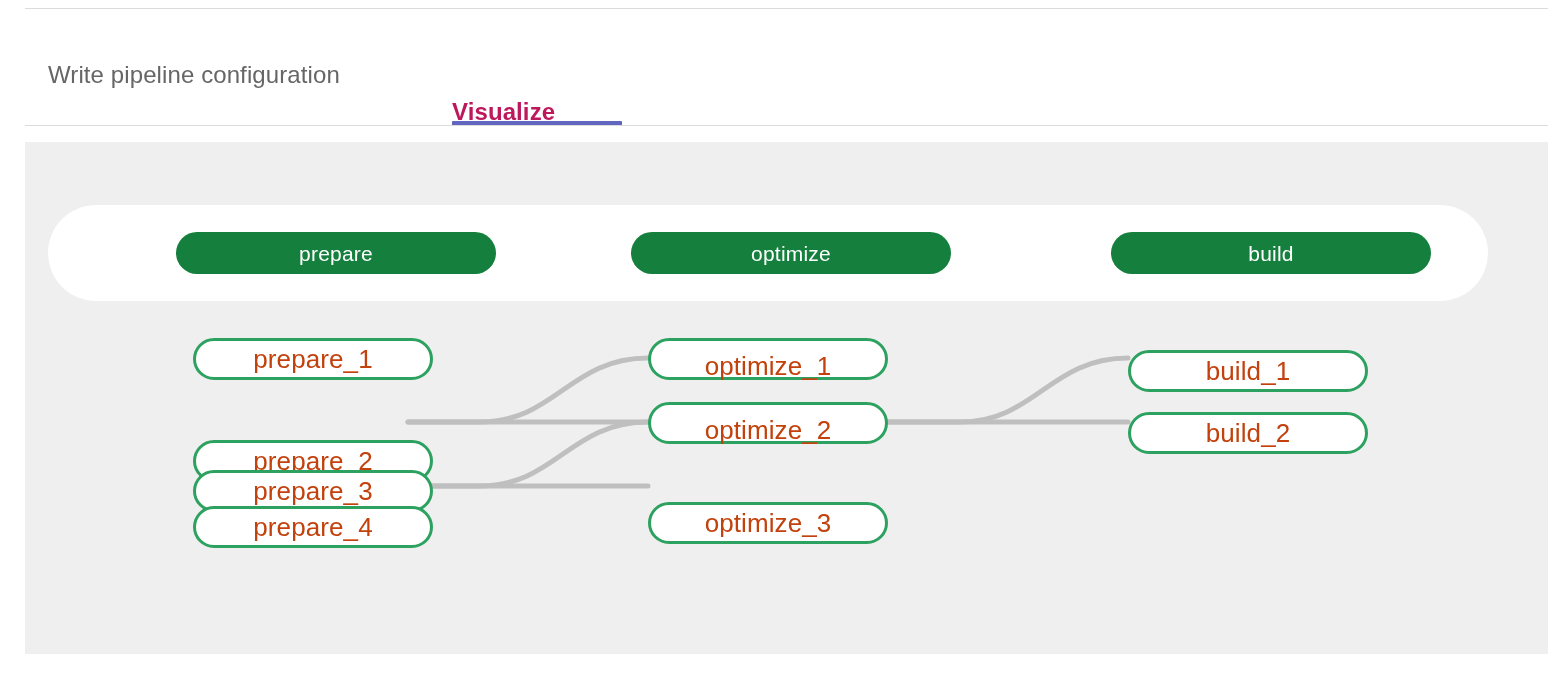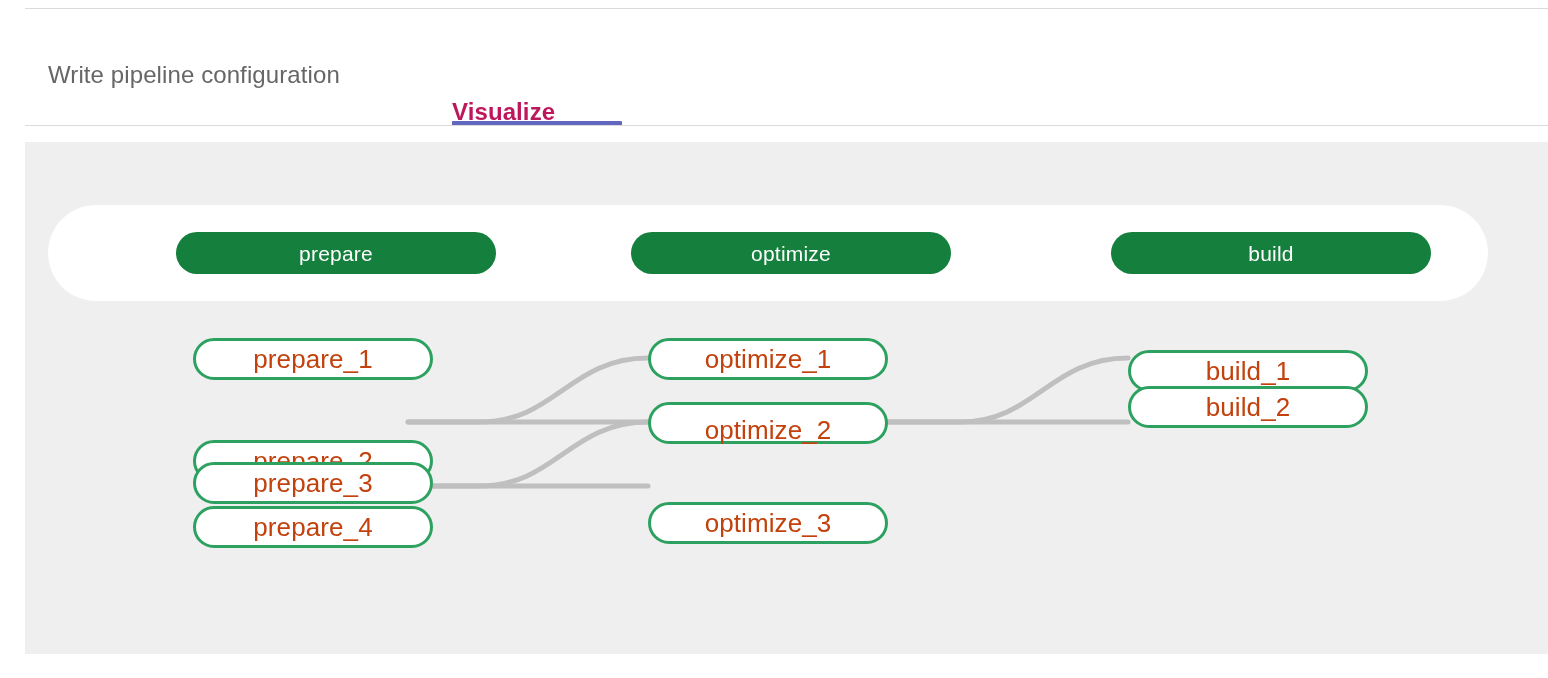--- a/index.html
+++ b/index.html
@@ -194,38 +194,38 @@
         <path d="M 863,280 L 1103,280" fill="none" stroke="#bfbfbf" stroke-width="5" stroke-linecap="round"></path>
       </svg>
 
     <div id="nodes-layer">
         <div class="job-node" style="left: 168px; top: 196px; width: 240px; border-color: rgb(45, 161, 96);">
           <span class="job-label">prepare_1</span>
         </div>
         <div class="job-node" style="left: 168px; top: 260px; width: 240px; border-color: rgb(45, 161, 96); margin-top: 38px;">
           <span class="job-label">prepare_2</span>
         </div>
-        <div class="job-node" style="left: 168px; top: 320px; width: 240px; border-color: rgb(45, 161, 96);">
+        <div class="job-node" style="left: 168px; top: 328px; width: 240px; border-color: rgb(45, 161, 96);">
           <span class="job-label">prepare_3</span>
         </div>
         <div class="job-node" style="left: 168px; top: 364px; width: 240px; border-color: rgb(45, 161, 96);">
           <span class="job-label">prepare_4</span>
         </div>
-        <div class="job-node" style="left: 623px; top: 196px; width: 240px; border-color: rgb(45, 161, 96);">
+        <div class="job-node" style="left: 623px; top: 196px; width: 240px; border-color: rgb(45, 161, 96); align-items: flex-end;">
           <span class="job-label">optimize_1</span>
         </div>
         <div class="job-node" style="left: 623px; top: 260px; width: 240px; border-color: rgb(45, 161, 96); align-items: flex-end;">
           <span class="job-label">optimize_2</span>
         </div>
         <div class="job-node" style="left: 623px; top: 324px; width: 240px; border-color: rgb(45, 161, 96); margin-top: 36px;">
           <span class="job-label">optimize_3</span>
         </div>
         <div class="job-node" style="left: 1103px; top: 208px; width: 240px; border-color: rgb(45, 161, 96);">
           <span class="job-label">build_1</span>
         </div>
-        <div class="job-node" style="left: 1103px; top: 244px; width: 240px; border-color: rgb(45, 161, 96);">
+        <div class="job-node" style="left: 1103px; top: 270px; width: 240px; border-color: rgb(45, 161, 96);">
           <span class="job-label">build_2</span>
         </div>
       </div>
 
   </div>
 
 </div>
 
 </body></html>

